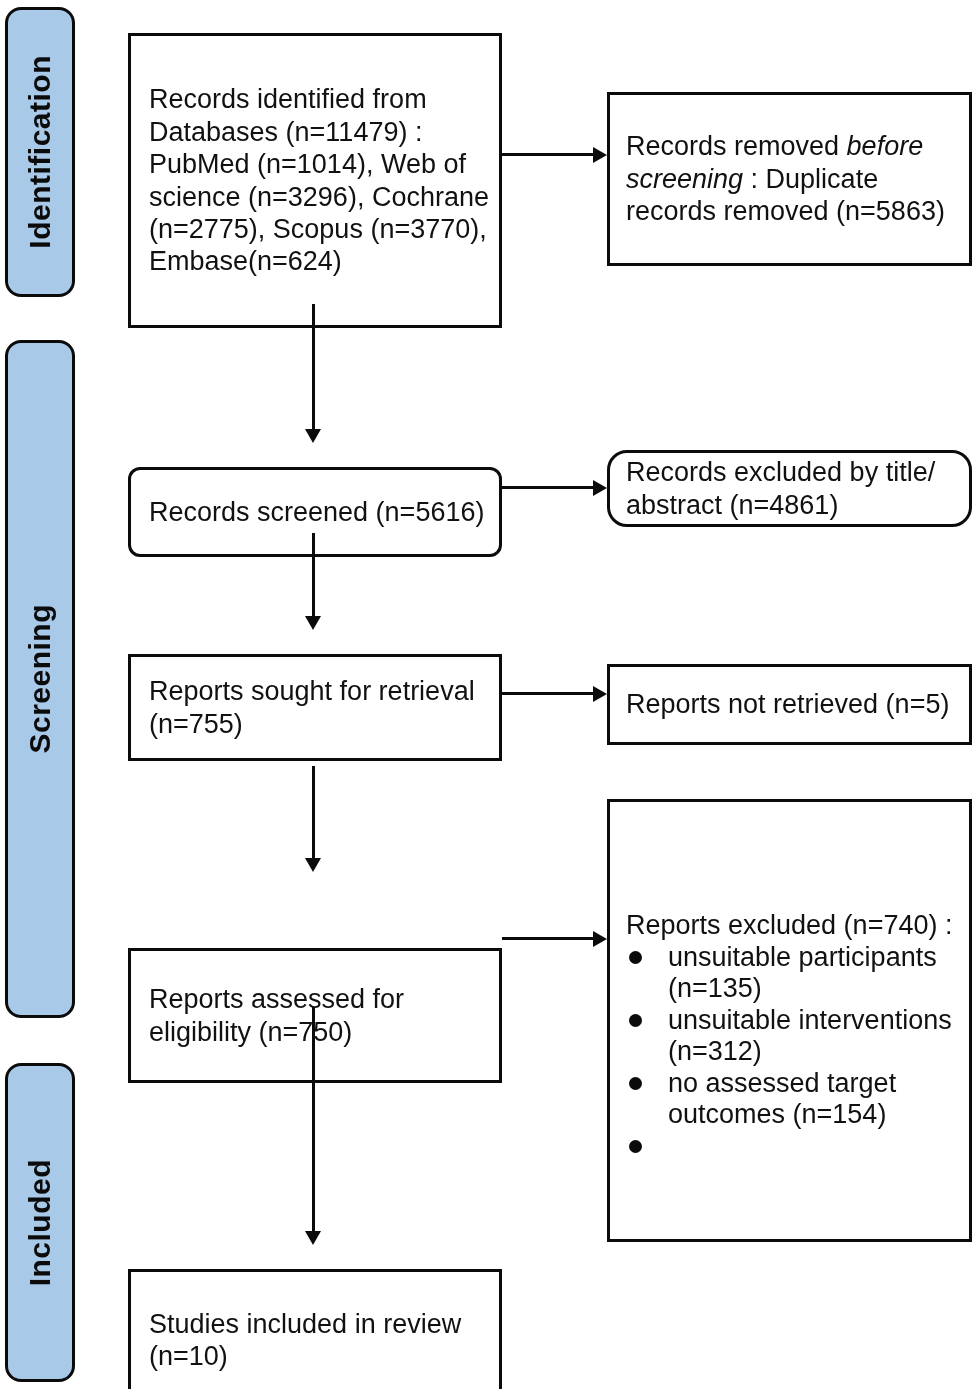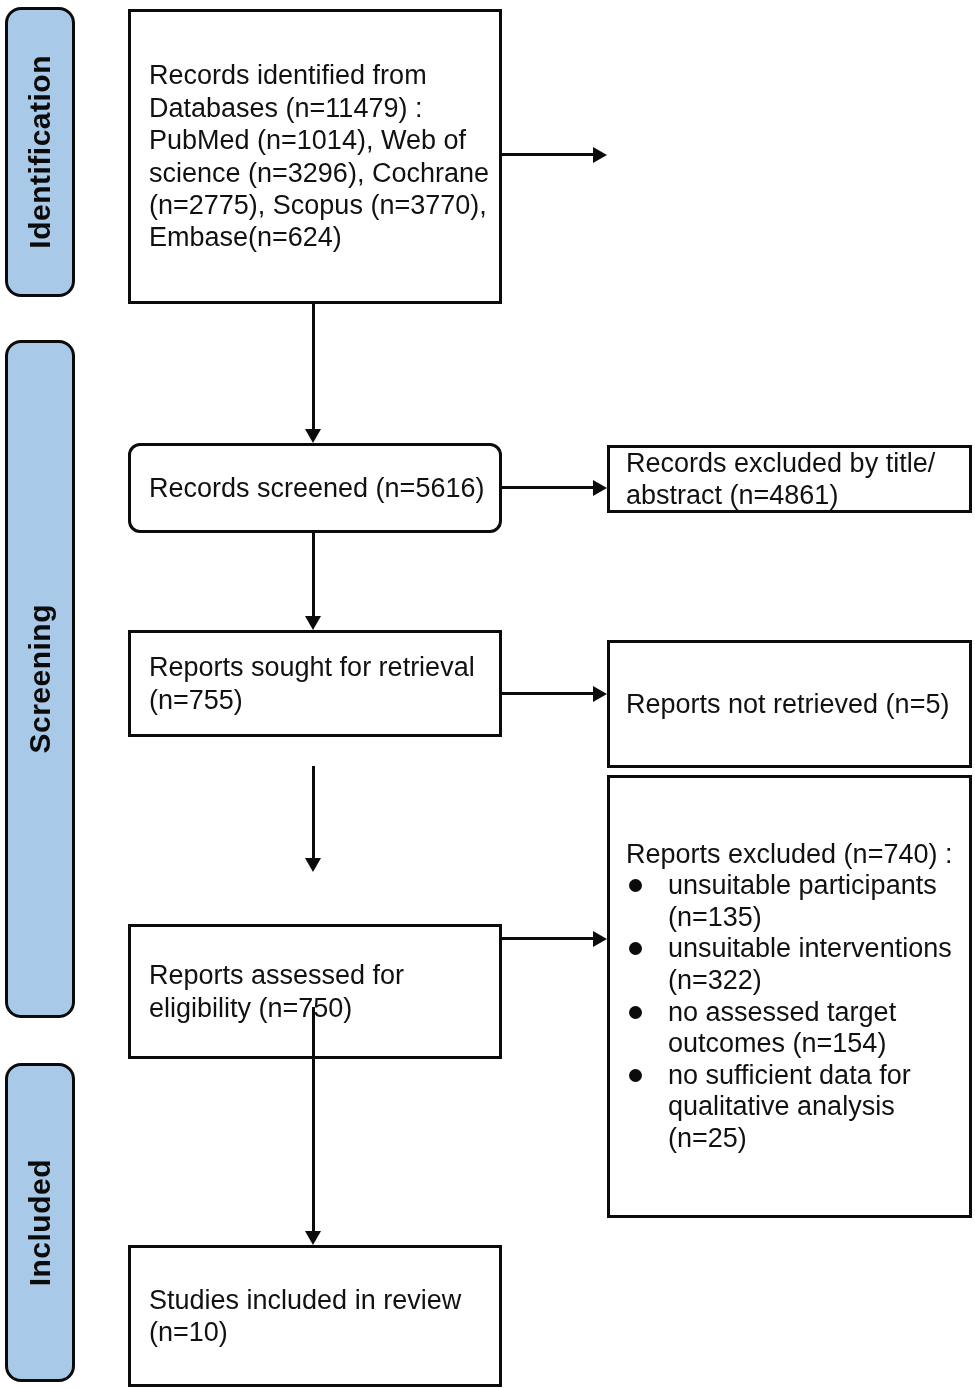--- a/index.html
+++ b/index.html
@@ -37,20 +37,21 @@
   
   .box {
     position: absolute;
     border: 3px solid #0b0b0b;
     background: #ffffff;
     box-sizing: border-box;
     display: flex;
     align-items: center;
     font-size: 27px;
     line-height: 1.2;
+    margin-top: 24px;
   }
   .main-box { left: 128px; width: 374px; }
   .side-box { left: 607px; width: 365px; }
   .main-box .txt { padding: 4px 8px 4px 18px; }
   .side-box .txt { padding: 4px 8px 4px 16px; }
   .side-box .txt em { font-style: italic; }
   
   .excl-heading { margin: 0 0 0 0; }
   .excl-list { list-style: none; margin: 0; padding: 0; }
   .excl-list li { position: relative; padding-left: 42px; line-height: 1.17; }
@@ -104,34 +105,37 @@
   <div class="box main-box" style="top:630px; height:107px;">
     <div class="txt">Reports sought for retrieval (n=755)</div>
   </div>
   <div class="box main-box" style="top:924px; height:135px;">
     <div class="txt">Reports assessed for eligibility (n=750)</div>
   </div>
   <div class="box main-box" style="top:1245px; height:142px;">
     <div class="txt">Studies included in review (n=10)</div>
   </div>
 
-  <div class="box side-box" style="top:445px; height:68px;">
+  <div class="box side-box" style="top:68px; height:174px;">
+    <div class="txt"><span>Records removed </span><em>before screening</em><span> : Duplicate records removed (n=5863)</span></div>
+  </div>
+  <div class="box side-box" style="top:426px; height:77px;border-radius:20px;">
     <div class="txt">Records excluded by title/ abstract (n=4861)</div>
   </div>
-  <div class="box side-box" style="top:640px; height:128px;">
+  <div class="box side-box" style="top:640px; height:81px;">
     <div class="txt">Reports not retrieved (n=5)</div>
   </div>
   <div class="box side-box" style="top:775px; height:443px;">
     <div class="excl-wrap">
       <div class="excl-heading">Reports excluded (n=740) :</div>
       <ul class="excl-list">
         <li><span class="bullet"></span><span>unsuitable participants (n=135)</span></li>
-        <li><span class="bullet"></span><span>unsuitable interventions (n=322)</span></li>
+        <li><span class="bullet"></span><span>unsuitable interventions (n=312)</span></li>
         <li><span class="bullet"></span><span>no assessed target outcomes (n=154)</span></li>
-        <li><span class="bullet"></span><span>no sufficient data for qualitative analysis (n=25)</span></li>
+        <li><span class="bullet"></span></li>
       </ul>
     </div>
   </div>
 
   <div>
     <div class="vline" style="left:312px; top:304px; height:125px;"></div>
     <div class="tri-down" style="left:305px; top:429px;"></div>
   </div>
   <div>
     <div class="vline" style="left:312px; top:533px; height:83px;"></div>

